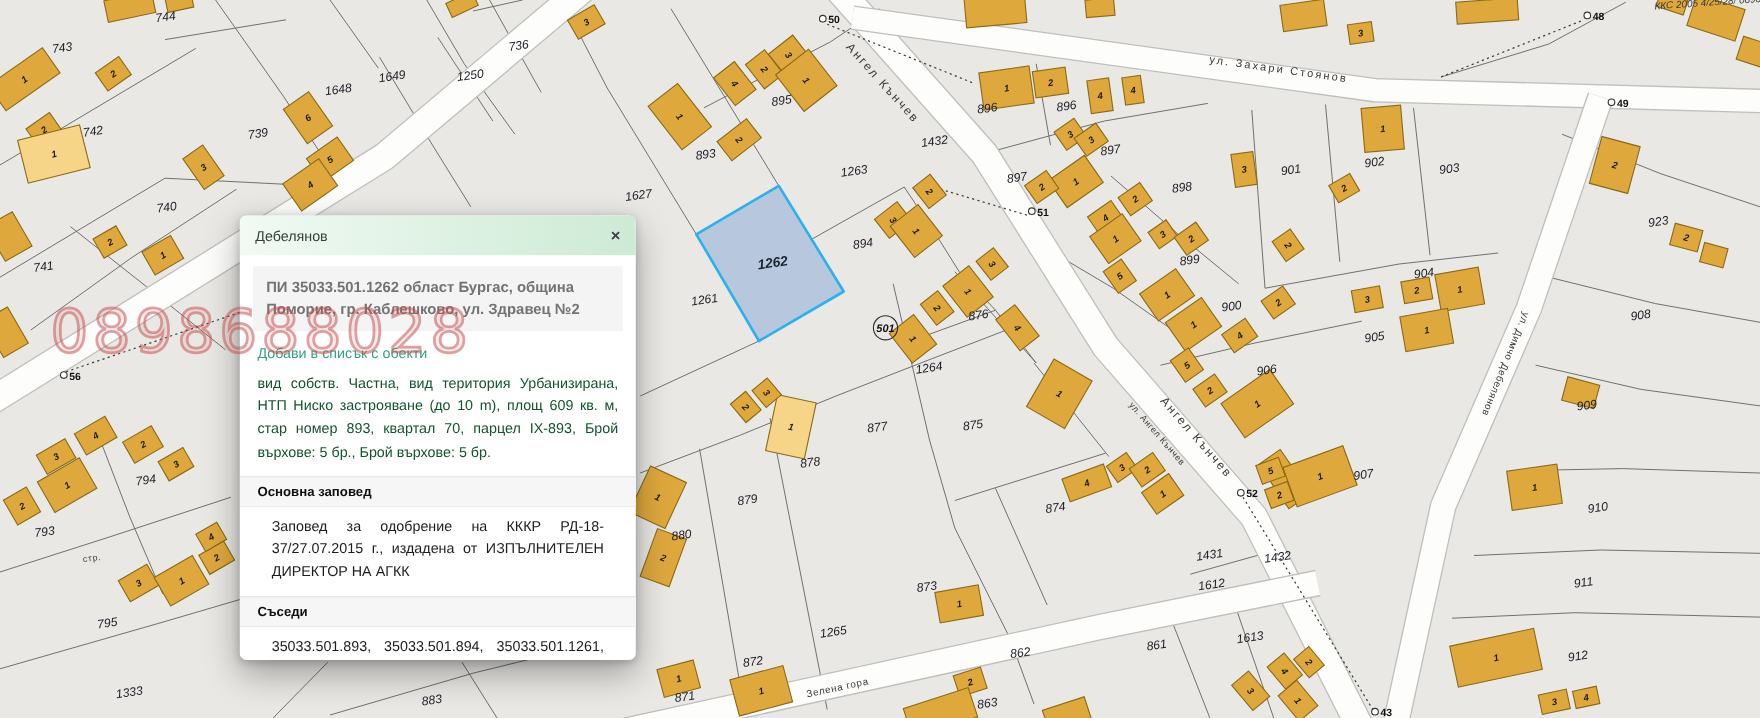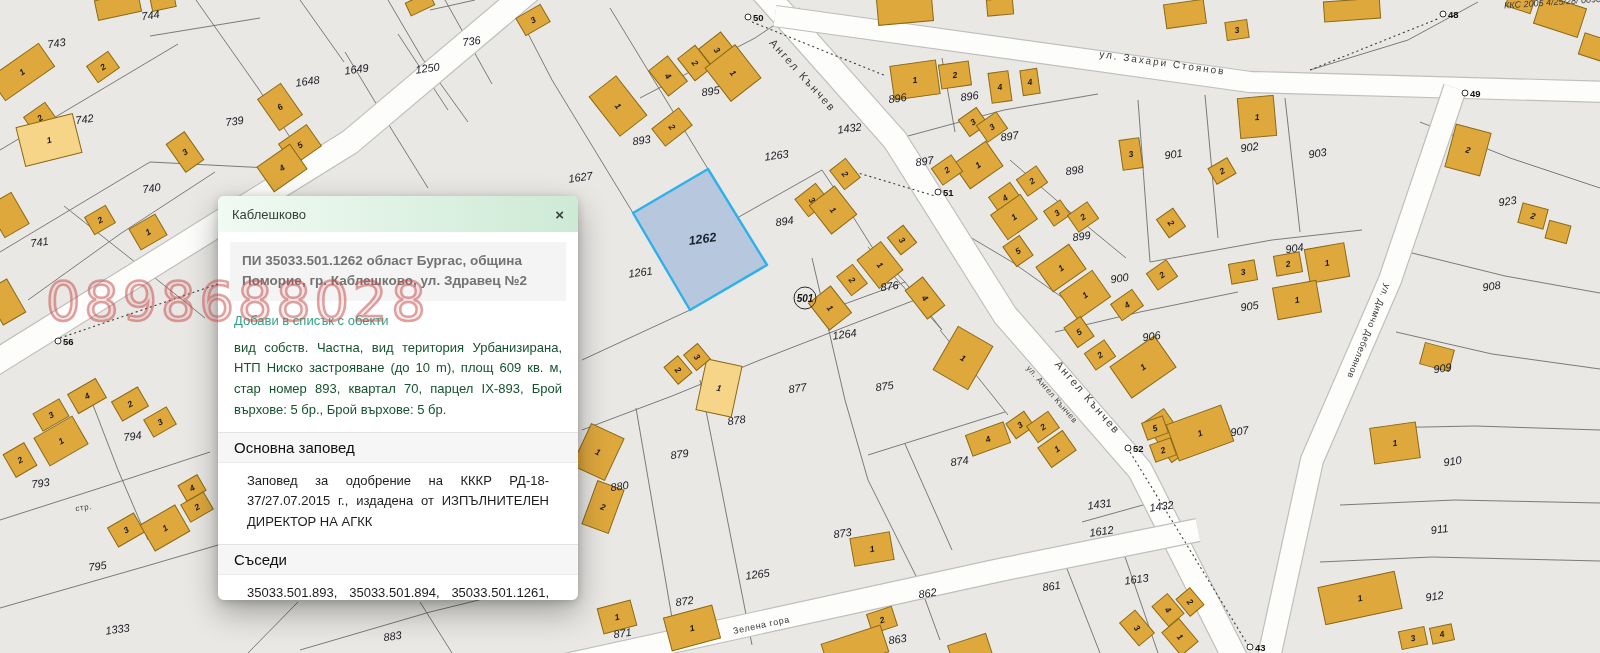--- a/index.html
+++ b/index.html
@@ -7,21 +7,21 @@
   #map-svg{position:absolute;left:0;top:0;}
   
   .popup{position:absolute;left:218px;top:196px;width:360px;height:404px;background:#fff;border-radius:6px;
          box-shadow:0 12px 32px rgba(0,0,0,.32),0 2px 8px rgba(0,0,0,.18);z-index:30;overflow:hidden;}
   .popup-header{height:36px;background:linear-gradient(90deg,#f1faf3,#cdead5);display:flex;align-items:center;
          justify-content:space-between;padding:0 14px;font-size:13px;color:#33413a;}
   .popup-close{font-size:15px;font-weight:bold;color:#3c4043;cursor:pointer;line-height:1;}
   .obj-title{background:#f4f4f4;margin:10px 12px 0;padding:9px 12px;font-weight:bold;font-size:13.5px;line-height:1.5;color:#737373;}
   .add-link{color:#33a186;font-size:13px;margin:12px 16px 0;display:inline-block;text-decoration:none;cursor:pointer;}
   .details{font-size:13px;color:#14532d;line-height:1.6;text-align:justify;margin:9px 16px 0;}
-  .section-head{font-weight:normal;font-size:15px;color:#101010;background:#f6f6f6;border-top:1px solid #e2e2e2;
+  .section-head{font-weight:bold;font-size:12px;color:#101010;background:#f6f6f6;border-top:1px solid #e2e2e2;
          border-bottom:1px solid #ececec;padding:6px 16px;margin-top:11px;}
   .section-text{font-size:13px;line-height:1.6;text-align:justify;margin:8px 29px 0;color:#1d1d1d;}
   
   .watermark{position:absolute;left:46px;top:270px;z-index:40;pointer-events:none;
          font-family:"DejaVu Sans",sans-serif;font-size:54px;font-weight:normal;letter-spacing:4px;
          color:rgba(201,74,74,0.10);-webkit-text-stroke:2.5px rgba(199,78,78,0.52);}
   .corner-note{position:absolute;right:-6px;top:-3px;z-index:5;transform:rotate(-4deg);
          font-size:9px;font-style:italic;color:#3a3a3a;white-space:nowrap;pointer-events:none;}
 </style>
 </head>
@@ -610,21 +610,21 @@
       <circle cx="1250" cy="647" r="3" fill="#fff" stroke="#333" stroke-width="1"></circle>
       <text x="1255" y="651" font-size="9.5" font-weight="bold" fill="#111" font-family="Liberation Sans, sans-serif">43</text>
       <circle cx="805" cy="298" r="11" fill="none" stroke="#2b2b2b" stroke-width="1"></circle>
       <text x="805" y="301.5" text-anchor="middle" font-size="10" font-style="italic" font-weight="bold" fill="#111" font-family="Liberation Sans, sans-serif">501</text>
     </svg>
 
   <div class="corner-note">ККС 2005 4/25/28/ 08986</div>
 
   <div class="popup">
     <div class="popup-header">
-      <span>Каблешково</span>
+      <span>Дебелянов</span>
       <span class="popup-close">×</span>
     </div>
     <div class="popup-body">
       <div class="obj-title">ПИ 35033.501.1262 област Бургас, община Поморие, гр. Каблешково, ул. Здравец №2</div>
       <a class="add-link">Добави в списък с обекти</a>
       <div class="details">вид собств. Частна, вид територия Урбанизирана, НТП Ниско застрояване (до 10 m), площ 609 кв. м, стар номер 893, квартал 70, парцел IX-893, Брой върхове: 5 бр., Брой върхове: 5 бр.</div>
       <div class="section-head">Основна заповед</div>
       <div class="section-text">Заповед за одобрение на КККР РД-18-37/27.07.2015 г., издадена от ИЗПЪЛНИТЕЛЕН ДИРЕКТОР НА АГКК</div>
       <div class="section-head">Съседи</div>
       <div class="section-text">35033.501.893, 35033.501.894, 35033.501.1261, 35033.501.1263, 35033.501.1430</div>

